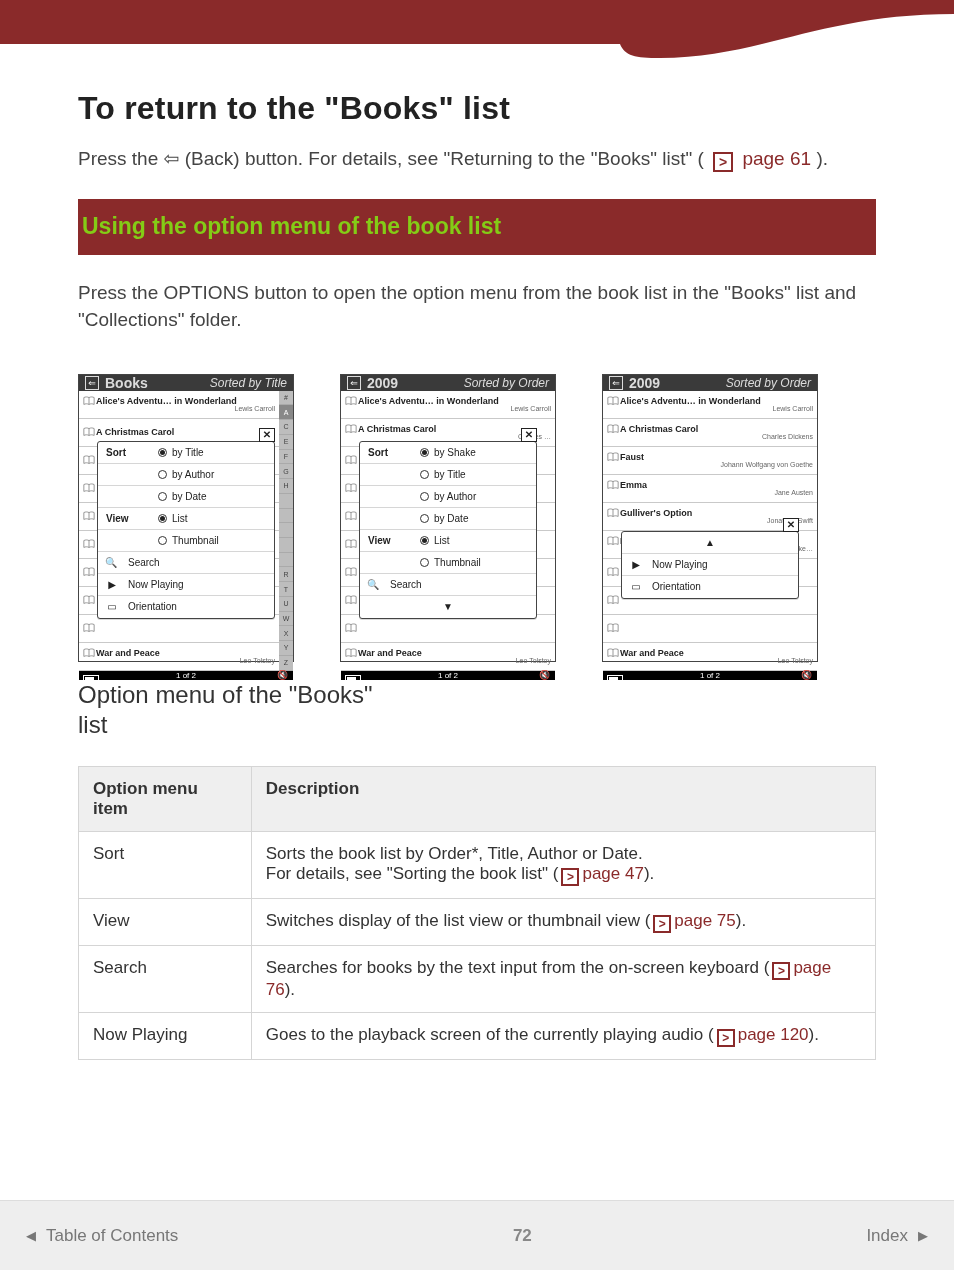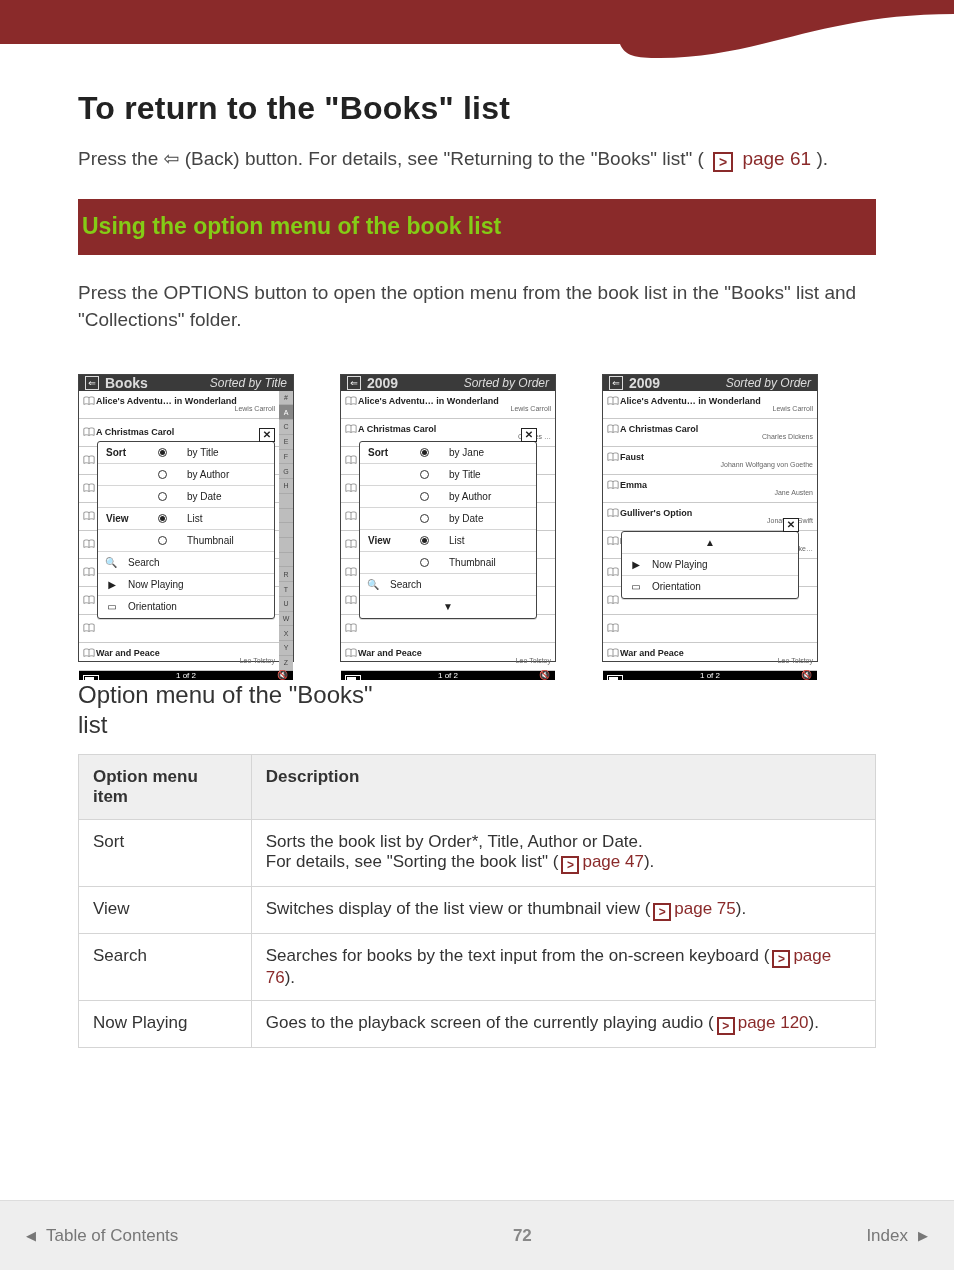--- a/index.html
+++ b/index.html
@@ -84,33 +84,33 @@
   .dev-footer .spk{position:absolute;right:4px;font-size:9px}
   
   .popover{
     position:absolute;left:18px;right:18px;top:50px;background:#fff;border:1px solid #444;border-radius:3px;
     box-shadow:0 1px 0 rgba(0,0,0,.15);
   }
   .popover .close{position:absolute;right:-1px;top:-14px;width:16px;height:14px;border:1px solid #222;background:#fff;display:flex;align-items:center;justify-content:center;font-size:10px;font-weight:900}
   .popover .prow{display:flex;align-items:center;height:22px;border-bottom:1px solid #d6d6d6;padding:0 8px;gap:10px;font-size:10px}
   .popover .prow:last-child{border-bottom:none}
   .popover .lab{width:42px;font-weight:700}
-  .popover .opt{display:flex;align-items:center;gap:20px}
+  .popover .opt{display:flex;align-items:center;gap:5px}
   .popover .radio{width:9px;height:9px;border:1px solid #333;border-radius:50%;display:inline-block;position:relative}
   .popover .radio.sel::after{content:"";position:absolute;inset:1px;border-radius:50%;background:#222}
   .popover .picon{width:12px;display:inline-flex;justify-content:center}
   .popover .caret-row{justify-content:center}
   .popover.small{top:140px}
   .captions{display:flex;gap:46px;margin-top:6px}
   .cap{font-size:24px;color:#333;line-height:1.25}
   .cap.a{width:300px}
   .cap.b{width:440px}
   
   table.opt{
-    width:100%;border-collapse:collapse;margin-top:14px;font-size:17px;
+    width:100%;border-collapse:collapse;margin-top:26px;font-size:17px;
   }
   table.opt th,table.opt td{border:1px solid var(--page-border);padding:12px 14px;text-align:left;vertical-align:top}
   table.opt th{background:#efefef;font-weight:700}
   table.opt td .tlink{color:var(--maroon)}
   table.opt td .tlink-icon{display:inline-block;width:18px;height:18px;border:2px solid var(--maroon);color:var(--maroon);text-align:center;line-height:14px;font-weight:900;font-size:12px;vertical-align:-2px;margin:0 3px}
   .pagebar{
     position:absolute;left:0;right:0;bottom:0;height:70px;background:#eeeeee;display:flex;align-items:center;
     justify-content:space-between;padding:0 26px;font-size:17px;color:#666;border-top:1px solid #ddd;
   }
   .pagebar .btn{display:flex;align-items:center;gap:10px;color:#777}
@@ -444,21 +444,21 @@
               <span class="booktitle">War and Peace</span>
               <span class="author">Leo Tolstoy</span>
             </div>
           </div>
         <div class="popover">
           <span class="close">✕</span>
           <div class="prow">
               <span class="lab">Sort</span>
             <span class="opt">
                 <span class="radio sel"></span>
-                <span>by Jane</span>
+                <span>by Shake</span>
               </span>
             </div>
           <div class="prow">
               <span class="lab"></span>
             <span class="opt">
                 <span class="radio"></span>
                 <span>by Title</span>
               </span>
             </div>
           <div class="prow">

